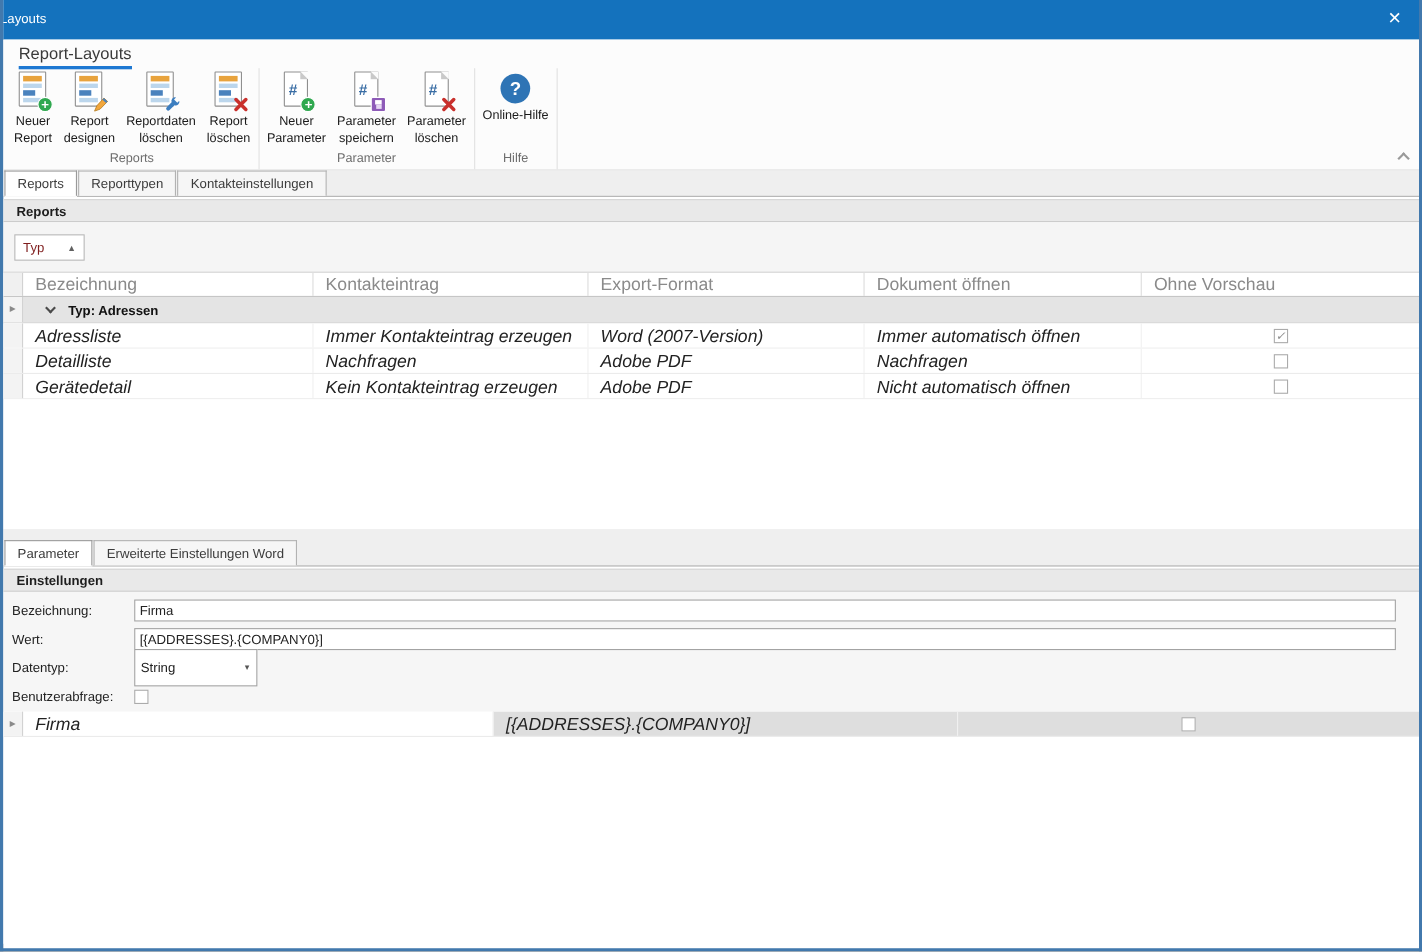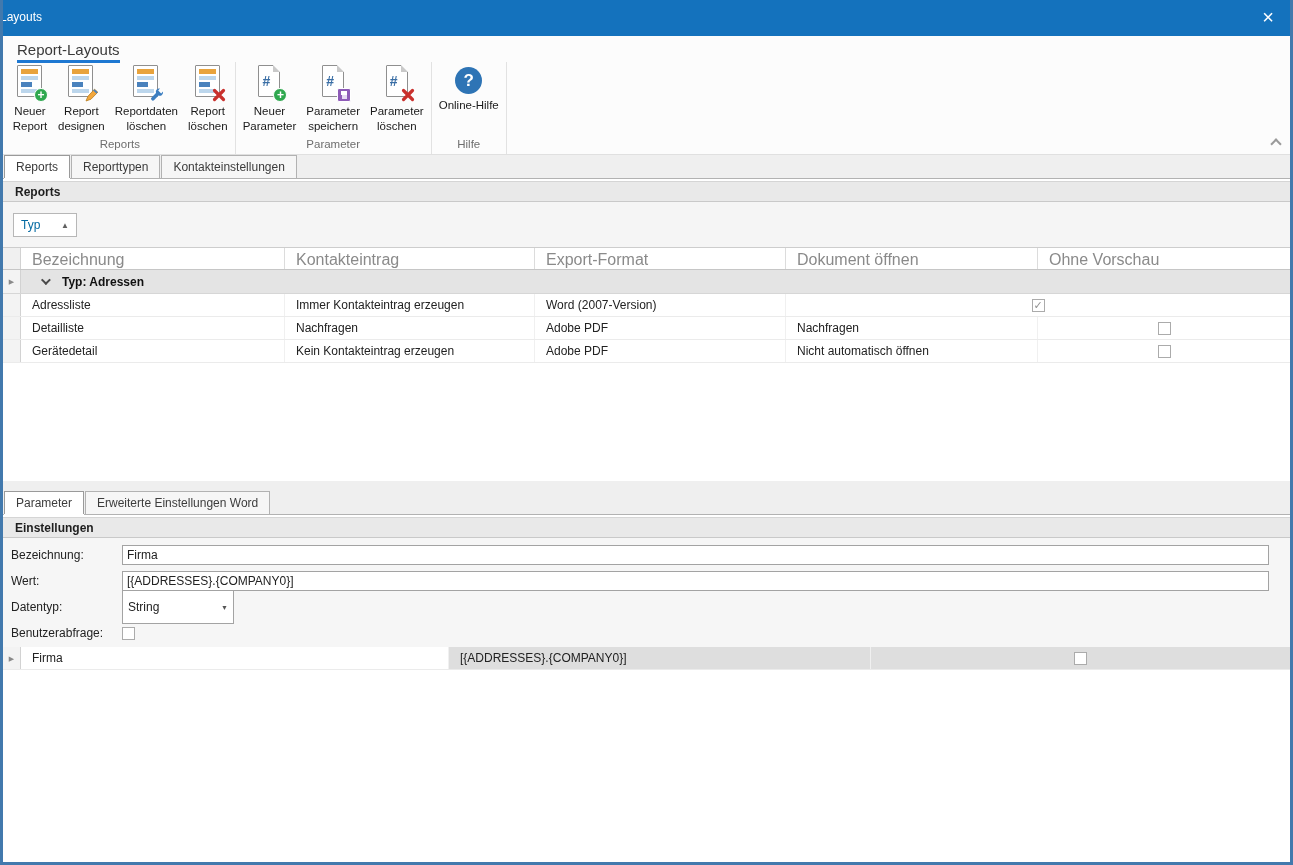--- a/index.html
+++ b/index.html
@@ -61,35 +61,35 @@
   .tab.active{ background:#fff; z-index:2; box-shadow:0 1px 0 0 #fff; border-color:#9a9a9a; }
 
   
   .section-header{ height:21px; background:#e9e9e9; border-top:1px solid #d5d5d5; border-bottom:1px solid #c9c9c9;
     margin-top:2px; font-size:12px; font-weight:bold; color:#1e1e1e; padding:3px 0 0 12px; flex:0 0 auto; }
 
   
   .groupby{ height:46px; background:#f5f5f5; border-bottom:1px solid #cdcdcd; padding:11px 0 0 10px; flex:0 0 auto; }
   .typ-btn{ width:64px; height:24px; background:#fff; border:1px solid #b7b7b7; display:flex; align-items:center;
     padding:0 7px; cursor:pointer; }
-  .typ-btn .fld{ font-size:12px; color:#0369a1; flex:1; }
+  .typ-btn .fld{ font-size:12px; color:#7f1d1d; flex:1; }
   .typ-btn .sort{ font-size:8px; color:#606060; }
 
   
   .grid{ flex:0 0 auto; }
   .grow{ display:flex; }
   .gcell{ overflow:hidden; white-space:nowrap; }
   .ind{ width:18px; flex:0 0 auto; background:#f3f3f3; border-right:1px solid #d2d2d2; text-align:center; }
   .ind .arr{ font-size:7px; color:#8a8a8a; line-height:22px; }
   .ghead{ height:22px; background:#fff; border-bottom:1px solid #c6c6c6; }
   .ghead .gcell{ font-size:16px; color:#8a8a8a; padding:3px 0 0 11px; border-left:1px solid #dcdcdc; }
   .ghead .gcell.first{ border-left:none; }
   .ghead .ind{ background:#f0f0f0; }
   .drow{ height:23px; border-bottom:1px solid #ebebeb; background:#fff; }
-  .drow .gcell{ font-size:12px; color:#222; padding:4px 0 0 11px; border-left:1px solid #f0f0f0; }
+  .drow .gcell{ font-size:16px; color:#222; padding:4px 0 0 11px; border-left:1px solid #f0f0f0;font-style:italic; }
   .drow .gcell.first{ border-left:none; }
   .drow .ind{ border-bottom:0; }
   .grouprow{ height:24px; background:#e4e4e4; border-bottom:1px solid #d6d6d6;align-items:center; }
   .grouprow .gbody{ flex:1; display:flex; align-items:center; padding-left:20px; }
   .chev-down{ width:7px; height:7px; border-right:2px solid #4a4a4a; border-bottom:2px solid #4a4a4a;
     transform:rotate(45deg) translateY(-2px); margin-right:14px; flex:0 0 auto; }
   .grouplabel{ font-size:12px; font-weight:bold; color:#111; }
   .cbcell{ display:flex; align-items:center; justify-content:center; padding:0 !important; }
   .cb{ width:13px; height:13px; border:1px solid #ababab; background:#fff; position:relative; cursor:pointer; }
   .cb.checked::after{ content:"✓"; position:absolute; left:1px; top:-1px; font-size:11px; color:#8f8f8f; }
@@ -273,20 +273,21 @@
         <span class="chev-down"></span>
         <span class="grouplabel">Typ: Adressen</span>
       </div>
     </div>
 
     <div class="grow drow">
       <div class="ind"></div>
       <div class="gcell first u-c1">Adressliste</div>
       <div class="gcell u-c2">Immer Kontakteintrag erzeugen</div>
       <div class="gcell u-c3">Word (2007-Version)</div>
+      <div class="gcell u-c4">Immer automatisch öffnen</div>
       <div class="gcell u-c5 cbcell">
           <span class="cb checked"></span>
         </div>
     </div>
 
     <div class="grow drow">
       <div class="ind"></div>
       <div class="gcell first u-c1">Detailliste</div>
       <div class="gcell u-c2">Nachfragen</div>
       <div class="gcell u-c3">Adobe PDF</div>

